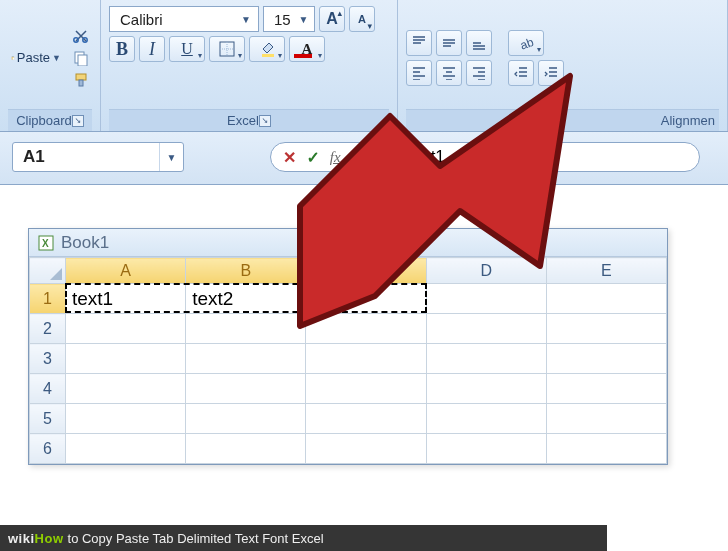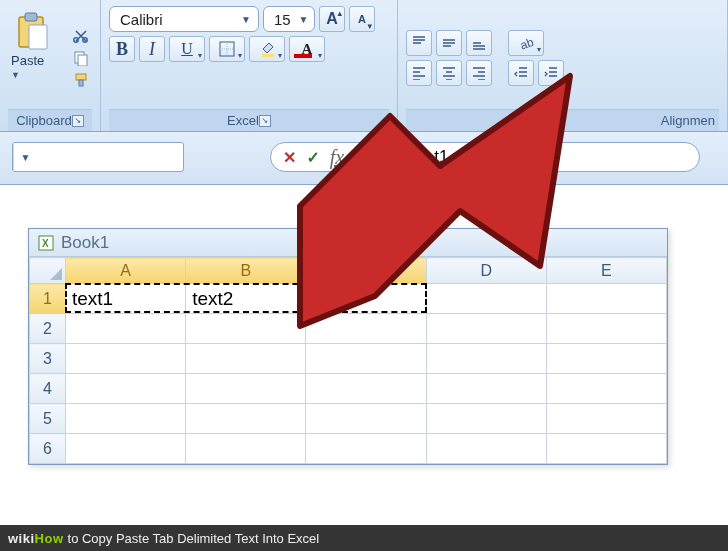--- a/index.html
+++ b/index.html
@@ -5,30 +5,30 @@
   * { box-sizing: border-box; margin: 0; padding: 0; font-family: "Segoe UI", Tahoma, sans-serif; }
   body { width: 728px; height: 551px; overflow: hidden; background: #fff; position: relative; }
 
   
   .ribbon { height: 132px; background: linear-gradient(#dbe7f6, #c7dbf2); border-bottom: 1px solid #8ba7c9; display: flex; }
   .group { border-right: 1px solid #aac1dd; padding: 6px 8px 0; display: flex; flex-direction: column; background: linear-gradient(#e3eefa, #cbdff3); }
   .group-body { flex: 1; display: flex; gap: 6px; }
   .group-label { font-size: 13px; color: #3b5a84; text-align: center; padding: 3px 0; background: #c0d6ee; border-top: 1px solid #b0c8e3; display:flex; align-items:center; justify-content:center; }
   .group-label .dlg { width:12px; height:12px; border:1px solid #6f8fb6; background:#e9f2fb; font-size:8px; line-height:10px; color:#3b5a84; }
 
-  .big-btn { width: 56px; display:flex; flex-direction:column; align-items:flex-start; gap:2px; padding:4px 2px; border:1px solid transparent; border-radius:3px; }
+  .big-btn { width: 56px; display:flex; align-items:center; gap:2px; padding:4px 2px; border:1px solid transparent; border-radius:3px; }
   .big-btn .ico { width:40px; height:40px; }
   .big-btn .lbl { font-size:13px; color:#1f3a5f; }
   .small-stack { display:flex; flex-direction:column; gap:4px; justify-content:center; }
   .sm-ico { width:22px; height:18px; border:1px solid transparent; border-radius:2px; display:flex; align-items:center; justify-content:center; }
 
   
   .font-rows { flex:1; display:flex; flex-direction:column; gap:4px; min-width:280px; }
   .row { display:flex; gap:4px; align-items:center; }
-  .combo { background:#fff; border:1px solid #8ba7c9; height:26px; display:flex; align-items:center; padding:0 4px; border-radius:6px; }
+  .combo { background:#fff; border:1px solid #8ba7c9; height:26px; display:flex; align-items:center; padding:0 4px; border-radius:0; }
   .combo .txt { font-size:15px; color:#222; flex:1; padding:0 6px; }
   .combo .arr { width:16px; text-align:center; color:#3b5a84; font-size:10px; }
   .font-name { width:150px; }
   .font-size { width:52px; }
   .btn { width:26px; height:26px; border:1px solid #9db8d6; background:linear-gradient(#f5faff,#dce9f7); border-radius:3px; display:flex; align-items:center; justify-content:center; font-size:15px; color:#2a4a73; position:relative; }
   .btn.split::after { content:"▾"; font-size:8px; position:absolute; right:2px; bottom:1px; color:#3b5a84; }
   .btn.wide { width:36px; }
   .grow-a { font-size:16px; font-weight:bold; }
   .shrink-a { font-size:11px; font-weight:bold; }
 
@@ -39,21 +39,21 @@
   .align-group .group-body { flex-direction:column; gap:4px; justify-content:center; min-width:150px;}
   .align-row { display:flex; gap:4px; }
 
   
   .fbar-wrap { background:linear-gradient(#e3eefa,#d3e3f4); border-bottom:1px solid #8ba7c9; padding:10px 12px 12px; }
   .fbar { display:flex; align-items:center; gap:8px; }
   .namebox { width:172px; height:30px; background:#fff; border:1px solid #8ba7c9; border-radius:3px; display:flex; align-items:center; }
   .namebox .val { flex:1; padding:0 10px; font-size:17px; font-weight:bold; color:#222; }
   .namebox .arr { width:24px; height:100%; border-left:1px solid #c7d7ea; display:flex; align-items:center; justify-content:center; color:#3b5a84; font-size:10px; }
   .fx-field { flex:1; height:30px; background:#fff; border:1px solid #8ba7c9; border-radius:15px; display:flex; align-items:center; padding:0 12px; gap:10px; max-width:430px;}
-  .fx { font-style:italic; font-family:"Times New Roman",serif; color:#6a6a6a; font-size:20px;text-decoration:underline; }
+  .fx { font-style:italic; font-family:"Times New Roman",serif; color:#6a6a6a; font-size:15px;text-decoration:underline; }
   .fx-val { font-size:17px; color:#000; }
 
   
   .wb { position:absolute; left:28px; top:228px; width:640px; border:1px solid #7f9abb; background:#fff; box-shadow:2px 2px 6px rgba(0,0,0,.15); }
   .wb-title { height:28px; background:linear-gradient(#e9f2fb,#d7e6f5); border-bottom:1px solid #b6c9df; display:flex; align-items:center; gap:6px; padding:0 8px; color:#5a6f8a; font-size:17px; }
   .wb-title .xico { width:18px; height:18px; }
 
   .grid-wrap { position:relative; }
   table.sheet { border-collapse:collapse; width:100%; table-layout:fixed; }
   .sheet th, .sheet td { border:1px solid #c8d4e0; height:30px; font-size:19px; }
@@ -65,21 +65,21 @@
   .corner::after { content:""; position:absolute; right:3px; bottom:3px; width:0; height:0; border-right:12px solid #a9bdd3; border-top:12px solid transparent; }
 
   
   .marquee { position:absolute; border:2px dashed #000; pointer-events:none; animation:ants 1s linear infinite; background:transparent; }
   @keyframes ants { to { border-color:#000; } }
 
   
   .red-arrow { position:absolute; left:280px; top:66px; width:300px; height:280px; pointer-events:none; }
 
   
-  .caption { position:absolute; left:0; bottom:0; width:728px; height:26px; background:rgba(25,25,25,.88); color:#eee; font-size:13px; display:flex; align-items:center; padding:0 8px; gap:4px; }
+  .caption { position:absolute; left:0; bottom:0; width:607px; height:26px; background:rgba(25,25,25,.88); color:#eee; font-size:13px; display:flex; align-items:center; padding:0 8px; gap:4px; }
   .caption .wiki { font-weight:bold; letter-spacing:.5px;}
   .caption .wiki .how { color:#8fce00; }
 </style>
 </head>
 <body>
 
 <div class="ribbon">
 
   <div class="group">
     <div class="group-body">
@@ -232,20 +232,21 @@
     </div>
     <div class="group-label" style="justify-content:flex-end; padding-right:4px;">
       <span>Alignmen</span>
     </div>
   </div>
 </div>
 
 <div class="fbar-wrap">
   <div class="fbar">
     <div class="namebox">
+      <span class="val">A1</span>
       <span class="arr">▼</span>
     </div>
     <div style="width:70px"></div>
     <div class="fx-field">
       <span style="color:#b33; font-weight:bold;">✕</span>
       <span style="color:#2a7a2a; font-weight:bold;">✓</span>
       <span class="fx">fx</span>
       <span style="width:70px"></span>
       <span class="fx-val">t1</span>
     </div>
@@ -336,14 +337,14 @@
 </div>
 
 <svg class="red-arrow" viewBox="0 0 300 280">
   <path d="M 20 260 L 20 140 L 110 50 L 160 100 L 290 10 L 260 200 L 180 145 L 95 230 Z" fill="#c92a2a" stroke="#6b0f0f" stroke-width="6" stroke-linejoin="round"></path>
 </svg>
 
 <div class="caption">
   <span class="wiki">
     <span>wiki</span><span class="how">How</span>
   </span>
-  <span> to Copy Paste Tab Delimited Text Into Excel</span>
+  <span> to Copy Paste Tab Delimited Text Font Excel</span>
 </div>
 
 </body></html>

